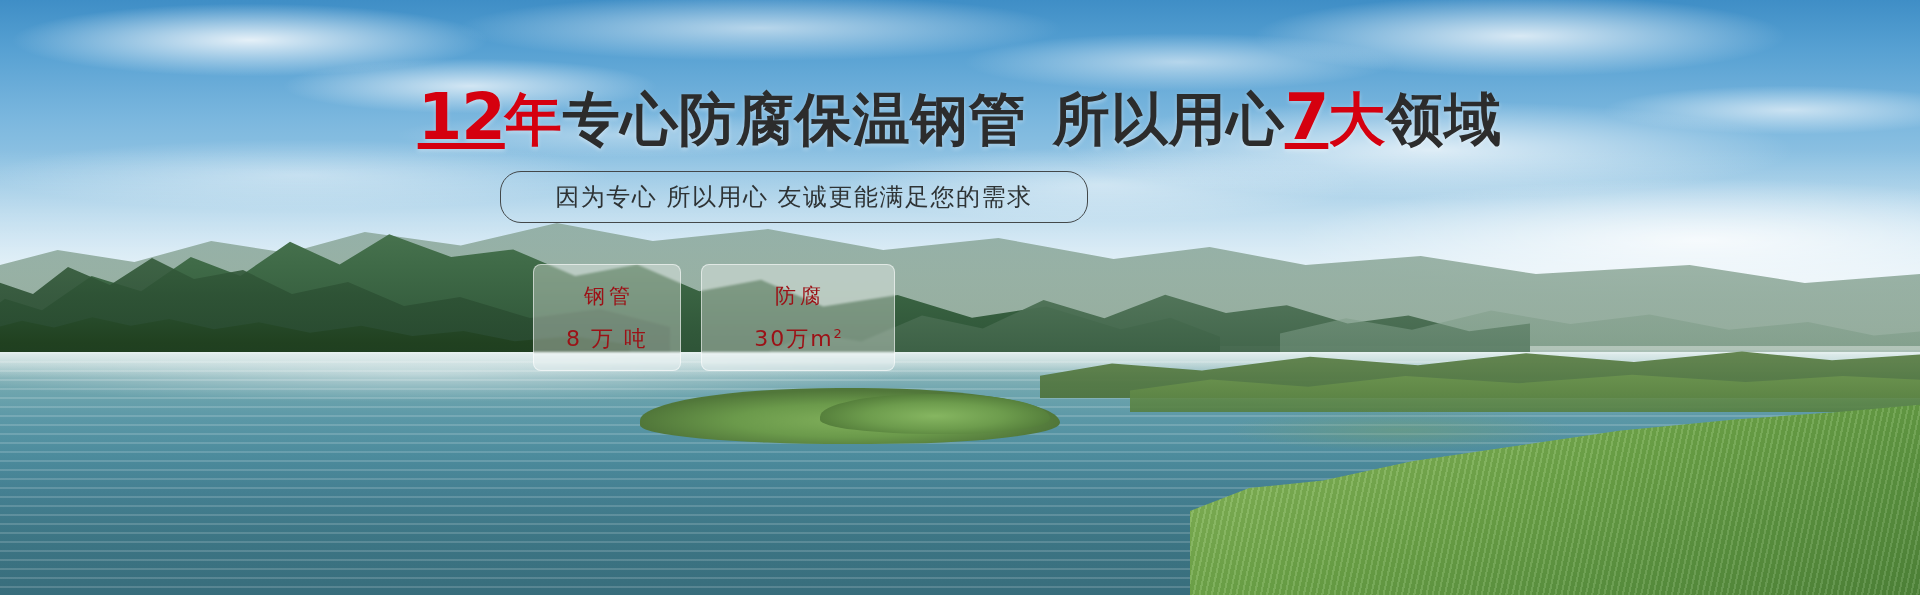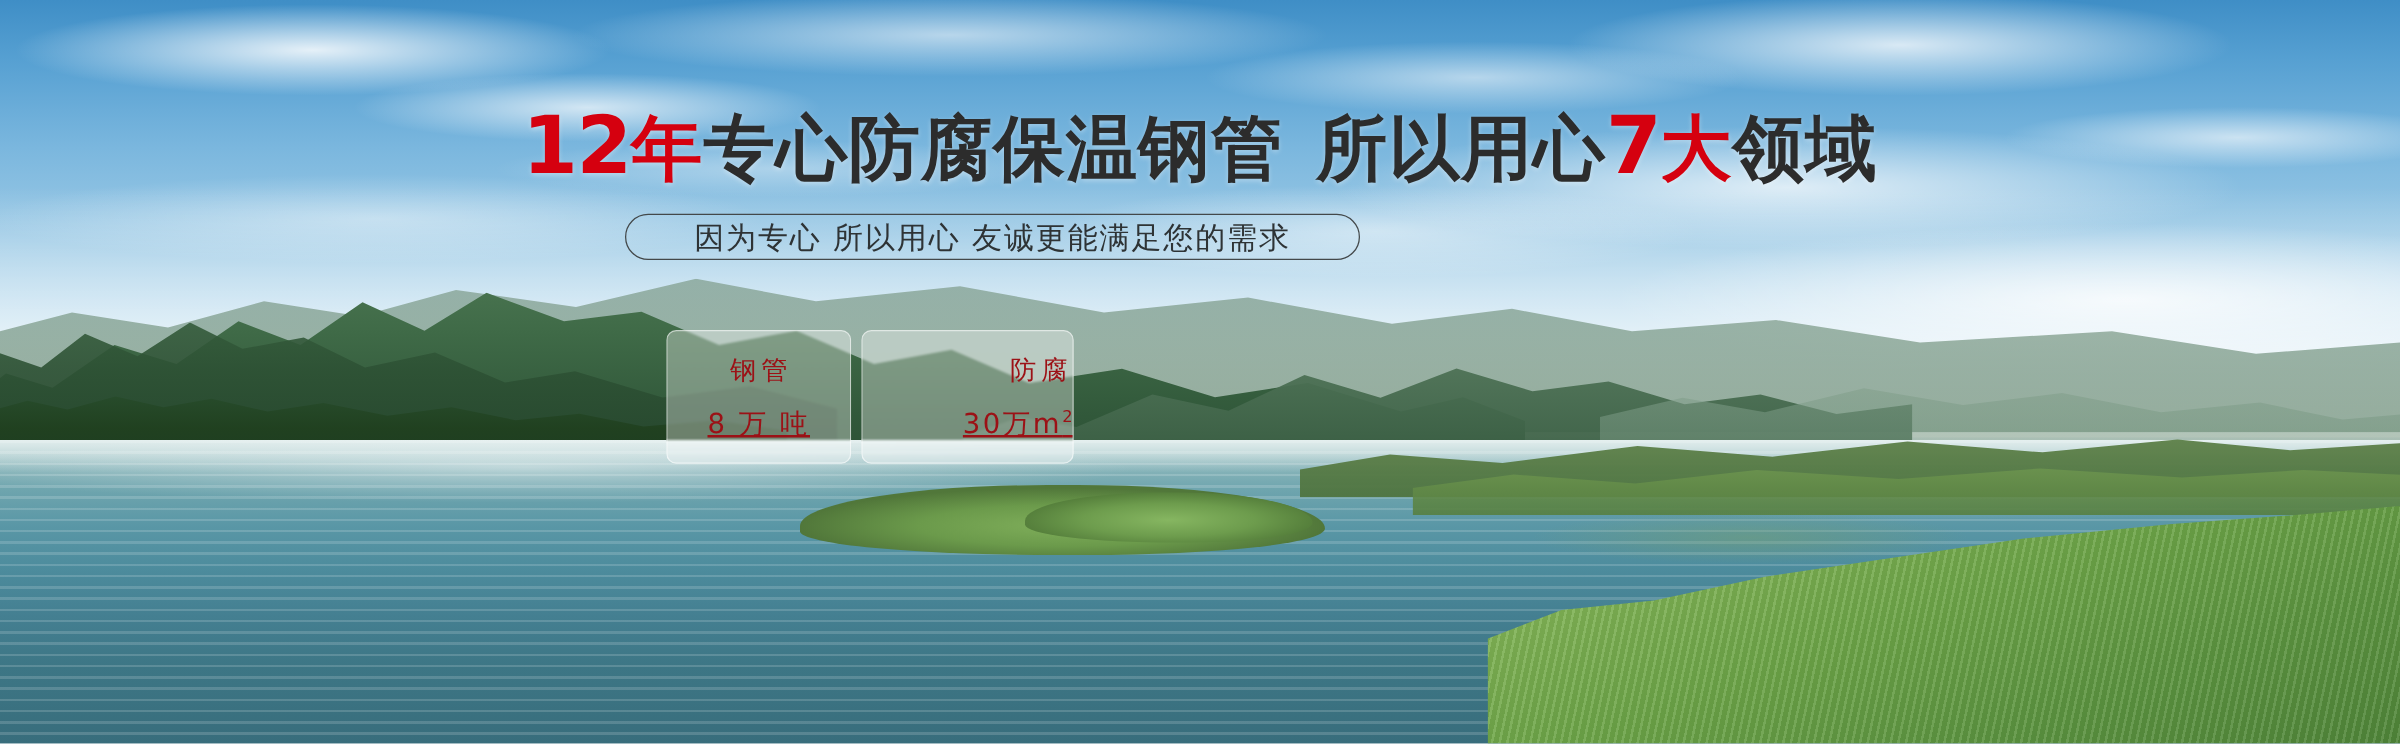--- a/index.html
+++ b/index.html
@@ -238,83 +238,83 @@
     letter-spacing: 1px;
     color: #2c2c2c;
     text-shadow: 0 2px 4px rgba(255,255,255,.35);
   }
   .headline .accent {
     color: #d5000f;
   }
   .headline .num {
     font-size: 64px;
     letter-spacing: -1px;
+    text-decoration: underline;
   }
   .headline .gap {
     display: inline-block;
     width: 26px;
   }
 
   
   .subtitle-pill {
     position: absolute;
     left: 500px; top: 171px;
-    width: 588px; height: 37px;
+    width: 588px; height: 52px;
     border: 1.6px solid #43484a;
     border-radius: 21px;
     box-sizing: border-box;
     display: flex;
     align-items: center;
     justify-content: center;
   }
   .subtitle-text {
     font-family: "DejaVu Sans", "Liberation Sans", sans-serif;
     font-size: 24px;
     letter-spacing: 1.5px;
     color: #2e3335;
     white-space: nowrap;
   }
 
   
   .stat-cards {
     position: absolute;
     left: 533px; top: 264px;
     display: flex;
-    gap: 8px;
+    gap: 20px;
   }
   .stat-card {
     width: 148px;
     height: 107px;
     border-radius: 8px;
     background: rgba(255,255,255,.34);
     border: 1px solid rgba(255,255,255,.55);
     box-sizing: border-box;
     display: flex;
     flex-direction: column;
     align-items: center;
     justify-content: center;
     gap: 14px;
     backdrop-filter: blur(1px);
   }
-  .stat-card.wide { width: 170px; align-items: flex-end; }
+  .stat-card.wide { width: 194px; }
   .stat-label {
     font-family: "DejaVu Sans", "Liberation Sans", sans-serif;
     font-size: 21px;
     letter-spacing: 4px;
     text-indent: 4px;
     color: #9c1116;
     white-space: nowrap;
   }
   .stat-value {
     font-family: "DejaVu Sans", "Liberation Sans", sans-serif;
     font-size: 22px;
     letter-spacing: 2px;
     color: #9c1116;
     white-space: nowrap;
-    text-decoration: underline;
   }
   .stat-value sup {
     font-size: 13px;
     vertical-align: super;
     letter-spacing: 0;
   }
 </style>
 </head>
 <body>
 

